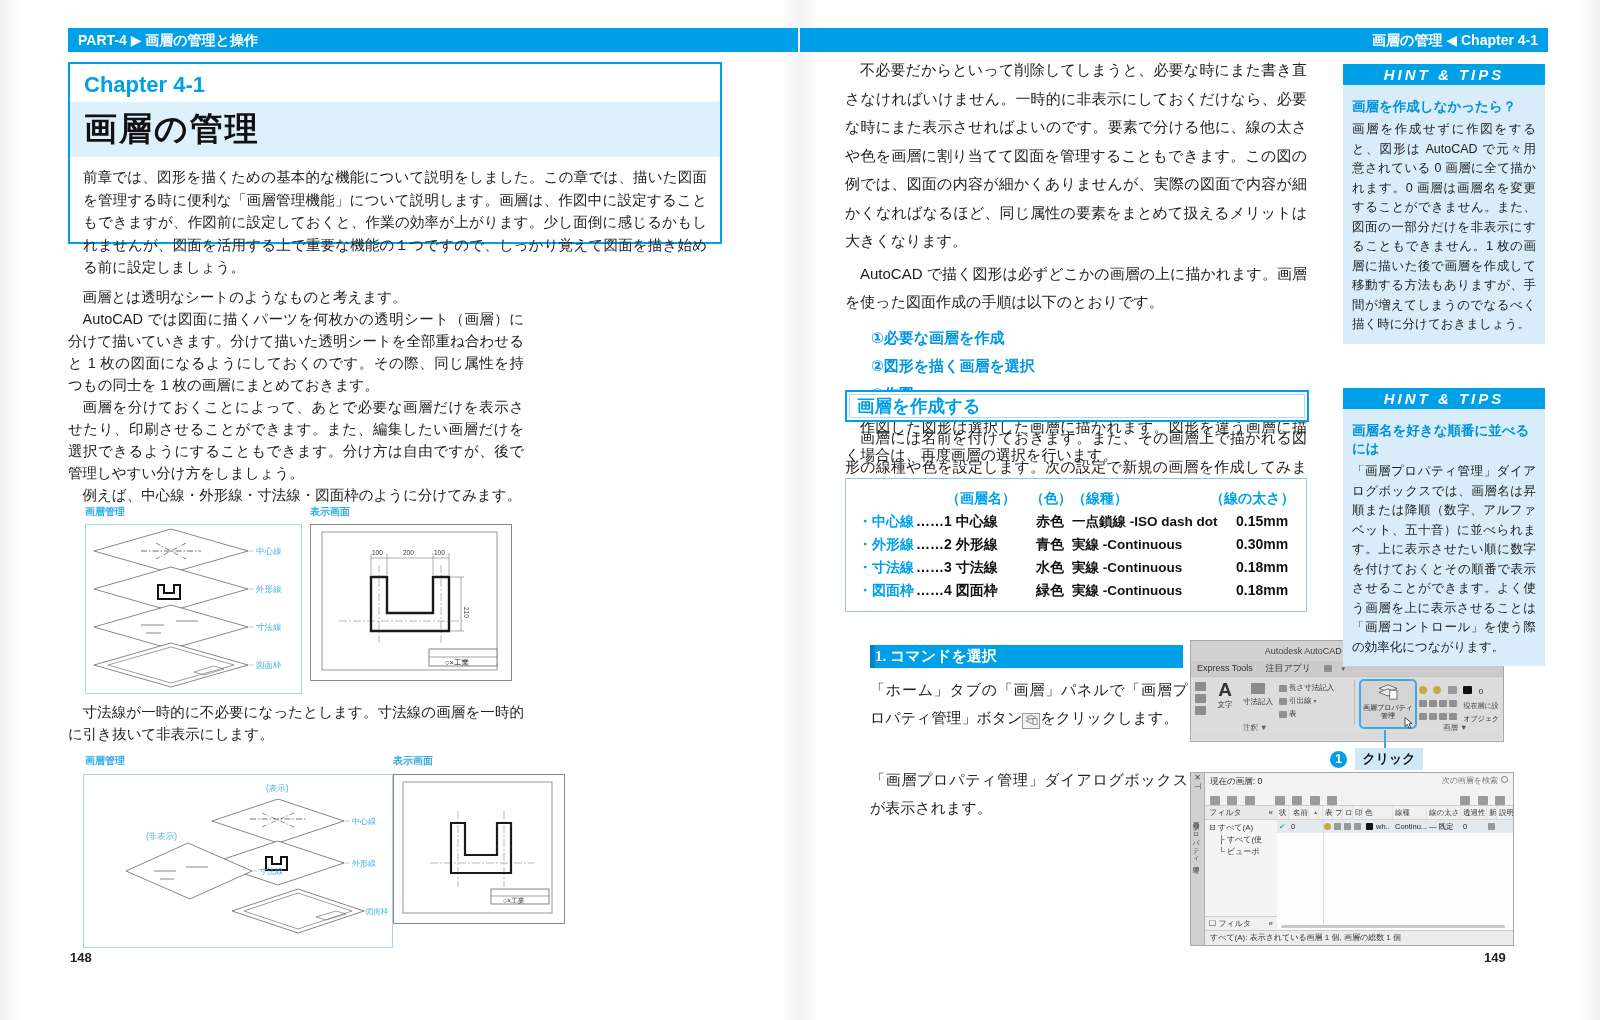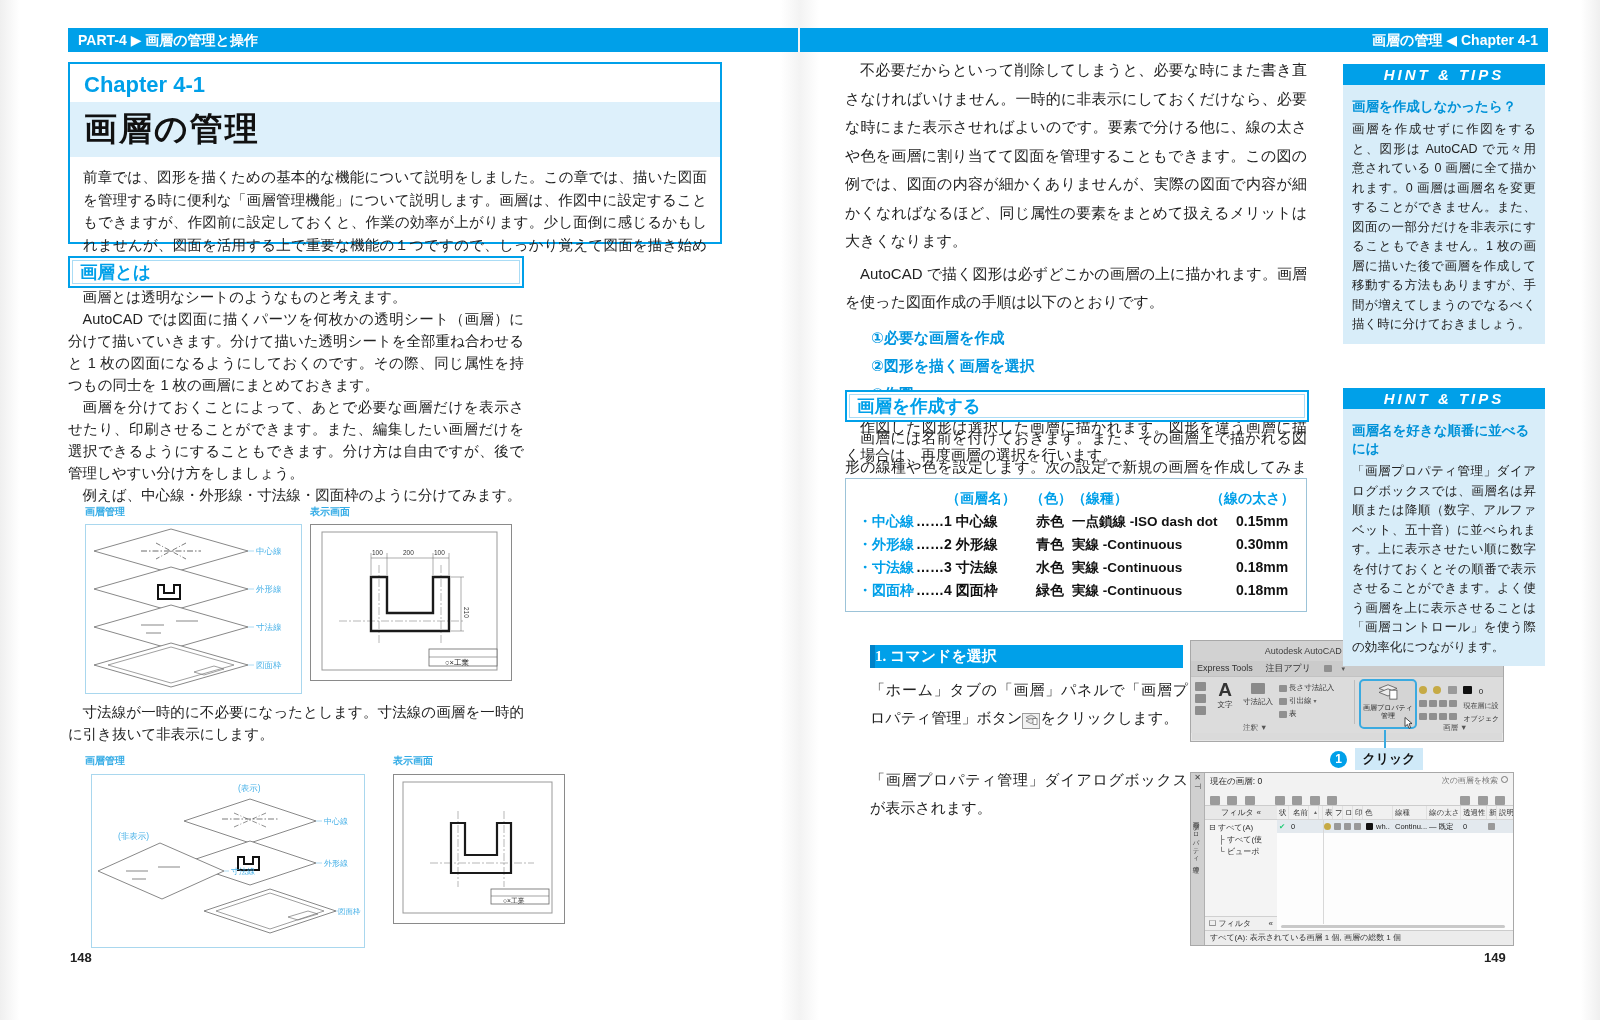--- a/index.html
+++ b/index.html
@@ -78,21 +78,21 @@
   .dlg-vtitle{writing-mode:vertical-rl;font-size:6.5px;color:#444;letter-spacing:1px;margin-top:26px;}
   .dlg-main{position:absolute;left:14px;top:0;right:0;bottom:0;}
   .dlg-top{height:16px;line-height:16px;font-size:8.5px;color:#222;padding:0 5px;}
   .dlg-search{float:right;color:#777;font-size:8px;}
   .s-ic{display:inline-block;width:5px;height:5px;border:1px solid #777;border-radius:50%;margin-left:3px;}
   .dlg-toolbar{height:15px;padding:2px 5px 0;}
   .dlg-toolbar .mi{width:10px;height:9px;background:#9b9b9b;margin-right:3px;}
   .dlg-toolbar .right{float:right;}
   .dlg-content{position:absolute;left:0;right:0;top:32px;bottom:15px;background:#fafafa;border-top:1px solid #ccc;}
   .dlg-filter{position:absolute;left:0;top:0;bottom:0;width:72px;border-right:1px solid #c4c4c4;background:#f4f4f4;}
-  .f-head{height:13px;line-height:13px;font-size:8px;color:#333;background:#e8e8e8;border-bottom:1px solid #d0d0d0;padding:0 16px;}
+  .f-head{height:13px;line-height:13px;font-size:8px;color:#333;background:#e8e8e8;border-bottom:1px solid #d0d0d0;padding:0 4px;}
   .f-tree{font-size:8px;color:#333;line-height:12px;padding:2px 0 0 4px;white-space:nowrap;overflow:hidden;}
   .f-foot{position:absolute;bottom:0;left:0;right:0;height:13px;line-height:13px;font-size:8px;color:#333;border-top:1px solid #d0d0d0;padding:0 4px;background:#f0f0f0;}
   .dlg-list{position:absolute;left:72px;right:0;top:0;bottom:0;background:#fdfdfd;overflow:hidden;}
   .l-head{height:13px;background:#f0f0f0;border-bottom:1px solid #d6d6d6;white-space:nowrap;}
   .l-head span{display:inline-block;font-size:7.5px;color:#333;line-height:13px;border-right:1px solid #e0e0e0;padding-left:2px;box-sizing:border-box;vertical-align:top;overflow:hidden;}
   .l-row{height:13px;background:#e3e9ee;white-space:nowrap;}
   .l-row span{display:inline-block;font-size:7.5px;color:#222;line-height:13px;padding-left:2px;box-sizing:border-box;vertical-align:top;overflow:hidden;}
   .rmi{display:inline-block;width:7px;height:7px;background:#999;border-radius:1px;margin:3px 1px 0;vertical-align:top;}
   .rmi.bulb{background:#c6aa45;border-radius:50%;}
   .rmi.blk{background:#111;}
@@ -111,23 +111,20 @@
   </div>
 
   <div class="abs chapterbox" style="left:68px;top:62px;width:650px;height:178px;">
     <div class="ch-label">Chapter 4-1</div>
     <div class="ch-titleband">
       <span class="ch-title">画層の管理</span>
     </div>
     <div class="ch-intro">前章では、図形を描くための基本的な機能について説明をしました。この章では、描いた図面を管理する時に便利な「画層管理機能」について説明します。画層は、作図中に設定することもできますが、作図前に設定しておくと、作業の効率が上がります。少し面倒に感じるかもしれませんが、図面を活用する上で重要な機能の１つですので、しっかり覚えて図面を描き始める前に設定しましょう。</div>
   </div>
 
-  <div class="abs secbox" style="left:68px;top:256px;width:452px;">
-    <span>画層とは</span>
-  </div>
 
   <div class="abs" style="left:68px;top:286px;width:456px;">
     <p class="jp-p">画層とは透明なシートのようなものと考えます。</p>
     <p class="jp-p">AutoCAD では図面に描くパーツを何枚かの透明シート（画層）に分けて描いていきます。分けて描いた透明シートを全部重ね合わせると 1 枚の図面になるようにしておくのです。その際、同じ属性を持つもの同士を 1 枚の画層にまとめておきます。</p>
     <p class="jp-p">画層を分けておくことによって、あとで必要な画層だけを表示させたり、印刷させることができます。また、編集したい画層だけを選択できるようにすることもできます。分け方は自由ですが、後で管理しやすい分け方をしましょう。</p>
     <p class="jp-p">例えば、中心線・外形線・寸法線・図面枠のように分けてみます。</p>
   </div>
 
   <div class="abs figlabel" style="left:85px;top:505px;">画層管理</div>
   <div class="abs figlabel" style="left:310px;top:505px;">表示画面</div>
@@ -196,21 +193,21 @@
     </svg>
   </div>
 
   <div class="abs" style="left:68px;top:701px;width:456px;">
     <p class="jp-p">寸法線が一時的に不必要になったとします。寸法線の画層を一時的に引き抜いて非表示にします。</p>
   </div>
 
   <div class="abs figlabel" style="left:85px;top:754px;">画層管理</div>
   <div class="abs figlabel" style="left:393px;top:754px;">表示画面</div>
 
-  <div class="abs figbox-blue" style="left:91px;top:774px;width:272px;height:172px;">
+  <div class="abs figbox-blue" style="left:83px;top:774px;width:272px;height:172px;padding-left:36px;">
     <svg width="270" height="170" viewBox="0 0 270 170">
       <g fill="#4ab2e8" font-size="8.5">
         <text x="146" y="16">(表示)</text>
         <text x="26" y="64">(非表示)</text>
       </g>
       <g stroke="#6a6a6a" stroke-width="0.8" fill="#fff">
         <polygon points="92,46 158,24 224,46 158,68"></polygon>
         <polygon points="92,88 158,66 224,88 158,110"></polygon>
         <polygon points="6,96 68,68 132,96 70,124"></polygon>
         <polygon points="112,136 178,114 244,136 178,158"></polygon>

